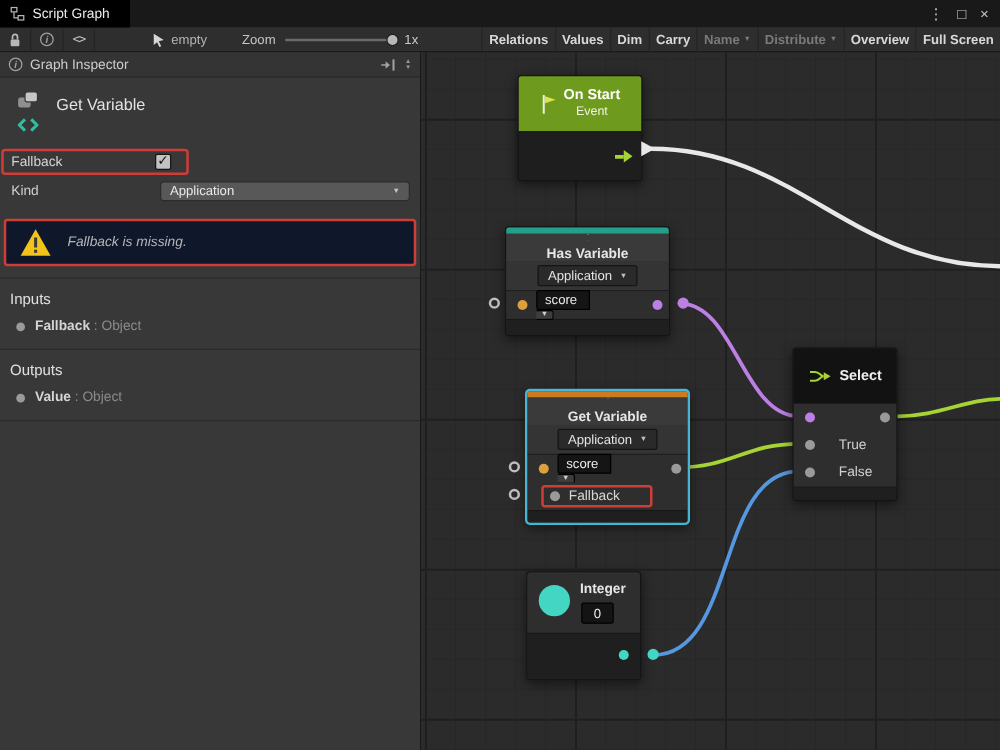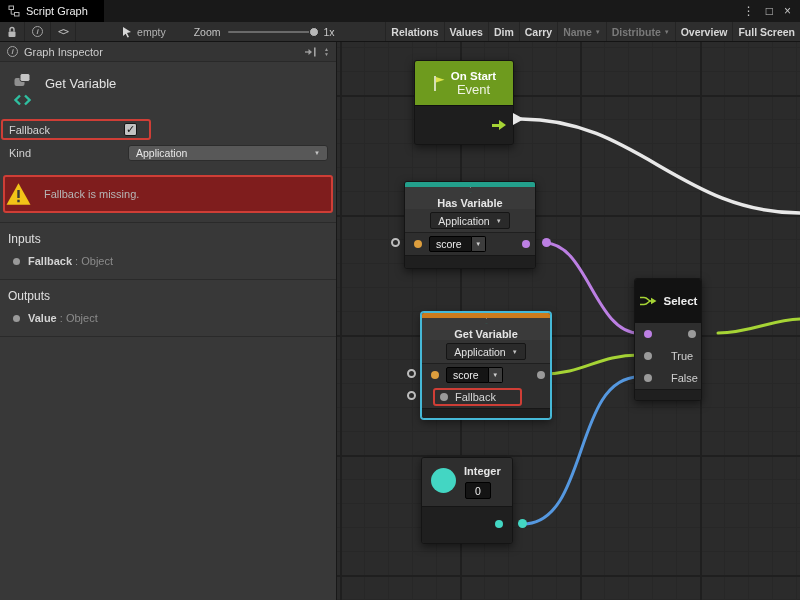--- a/index.html
+++ b/index.html
@@ -47,21 +47,21 @@
   .hl-red { border: 2px solid var(--highlight-red); border-radius: 3px; }
   .fallback-wrap { display: flex; align-items: center; width: 150px; padding: 2px 6px; margin: 0 0 2px 1px; }
   .fallback-wrap .flabel { flex: 0 0 115px; color: #d4d4d4; }
   .checkbox { width: 13px; height: 13px; background: #c2c2c2; border: 1px solid #161616; border-radius: 2px; color: #161616; font-size: 11px; line-height: 11px; text-align: center; font-weight: bold; }
 
   .kind-row { display: flex; align-items: center; padding: 3px 8px 3px 9px; margin-top: 2px; }
   .kind-row .klabel { flex: 0 0 119px; color: #d0d0d0; }
   .dropdown { flex: 1; height: 16px; background: #585858; border: 1px solid #2c2c2c; border-radius: 3px; display: flex; align-items: center; padding: 0 7px; font-size: 10.5px; color: #e8e8e8; }
   .dropdown .caret { margin-left: auto; font-size: 6px; color: #c6c6c6; }
 
-  .warnbox { display: flex; align-items: center; gap: 12px; margin: 11px 3px 9px; padding: 5px 0; border: 2px solid var(--highlight-red); border-radius: 3px; background: #7f1d1d; color: #b6b6b6; min-height: 34px; }
+  .warnbox { display: flex; align-items: center; gap: 12px; margin: 11px 3px 9px; padding: 5px 10px; border: 2px solid var(--highlight-red); border-radius: 3px; background: #0f172a; color: #b6b6b6; min-height: 34px; font-style: italic; }
   .divider { height: 1px; background: #2a2a2a; }
   .section-title { padding: 9px 8px 5px; color: #e0e0e0; font-size: 12px; }
   .port-row { display: flex; align-items: center; gap: 8px; padding: 4px 8px 4px 13px; }
   .pdot { width: 7px; height: 7px; border-radius: 50%; flex: 0 0 7px; }
   .pname { color: #d4d4d4; font-weight: bold; }
   .ptype, .psep { color: #8b8b8b; }
 
   
   .canvas { position: relative; flex: 1; overflow: hidden;
     background-color: #2b2b2b;
@@ -91,48 +91,48 @@
   .node-dd .caret { font-size: 6px; color: #c2c2c2; }
   .prow { position: relative; display: flex; align-items: center; height: 22px; padding: 0 9px; background: #2e2e2e; }
   .node-foot { background: #1f1f1f; border-top: 1px solid #171717; border-radius: 0 0 2px 2px; }
   .dot { width: 8px; height: 8px; border-radius: 50%; flex: 0 0 8px; }
   .dot.abs-right { position: absolute; right: 5px; top: 7px; }
   .dot-orange { background: var(--port-orange); }
   .dot-purple { background: var(--wire-purple); }
   .dot-grey   { background: var(--port-grey); }
   .dot-teal   { background: var(--port-teal); }
 
-  .mini { display: flex; margin-left: 7px; }
+  .mini { display: flex; margin-left: 7px; flex-direction: column; }
   .mini .mval { background: #151515; border: 1px solid #000; color: #ededed; padding: 0 9px 0 6px; height: 16px; display: flex; align-items: center; font-size: 10.5px; border-radius: 2px 0 0 2px; }
   .mini .marr { background: #3d3d3d; border: 1px solid #000; border-left: none; width: 14px; display: flex; align-items: center; justify-content: center; font-size: 6px; color: #cfcfcf; border-radius: 0 2px 2px 0; }
 
   
   .node-onstart { left: 77px; top: 18px; width: 100px; background: #1e1e1e; }
   .onstart-header { height: 44px; background: var(--event-green); border-radius: 2px 2px 0 0; display: flex; align-items: center; justify-content: center; gap: 5px; color: #fff; }
   .onstart-text { display: flex; flex-direction: column; align-items: center; line-height: 13px; }
   .onstart-title { font-weight: bold; font-size: 11.5px; }
-  .onstart-sub { font-size: 13px; color: #eef3e2; }
+  .onstart-sub { font-size: 10px; color: #eef3e2; }
   .onstart-body { height: 39px; position: relative; background: #1e1e1e; border-top: 1px solid #101010; border-radius: 0 0 2px 2px; }
   .flow-arrow { position: absolute; right: 7px; top: 14px; display: flex; align-items: center; }
   .flow-arrow .stem { width: 7px; height: 3px; background: var(--wire-green); }
   .flow-arrow .tri { width: 0; height: 0; border-left: 7px solid var(--wire-green); border-top: 5px solid transparent; border-bottom: 5px solid transparent; }
   .ext-tri { position: absolute; left: 176px; top: 71px; width: 0; height: 0; border-left: 11px solid #e8e8e8; border-top: 6px solid transparent; border-bottom: 6px solid transparent; }
 
   
   .node-hasvar { left: 67px; top: 139px; width: 132px; }
   .node-hasvar .node-foot { height: 13px; }
 
   
   .node-getvar { left: 84px; top: 270px; width: 130px; }
   .node-getvar .node-foot { height: 10px; }
   .fb-hl { display: flex; align-items: center; gap: 7px; border: 2px solid var(--highlight-red); border-radius: 3px; padding: 1px 24px 1px 5px; margin-left: 2px; }
   .fb-hl .fb-label { color: #d6d6d6; }
 
   
-  .node-select { left: 297px; top: 236px; width: 68px; }
+  .node-select { left: 297px; top: 236px; width: 84px; }
   .select-header { height: 44px; background: #121212; display: flex; align-items: center; justify-content: center; gap: 6px; border-radius: 2px 2px 0 0; color: #eeeeee; font-weight: bold; font-size: 11.5px; }
   .node-select .plabel { margin-left: 19px; color: #d0d0d0; }
   .node-select .node-foot { height: 11px; }
 
   
   .node-integer { left: 84px; top: 415px; width: 92px; }
   .int-main { height: 48px; position: relative; background: #2e2e2e; border-radius: 2px 2px 0 0; }
   .int-circle { position: absolute; left: 9px; top: 10px; width: 25px; height: 25px; border-radius: 50%; background: var(--port-teal); }
   .int-title { position: absolute; left: 42px; top: 7px; color: #e6e6e6; font-weight: bold; }
   .int-val { position: absolute; left: 43px; top: 24px; width: 26px; height: 17px; background: #141414; border: 1px solid #000; border-radius: 2px; color: #ededed; display: flex; align-items: center; justify-content: center; font-size: 10.5px; }

